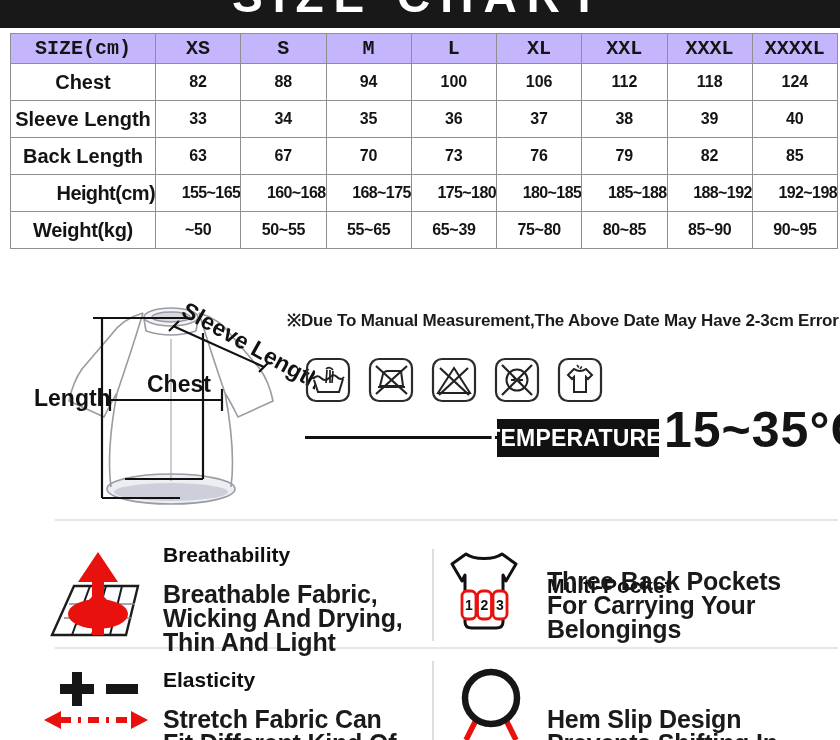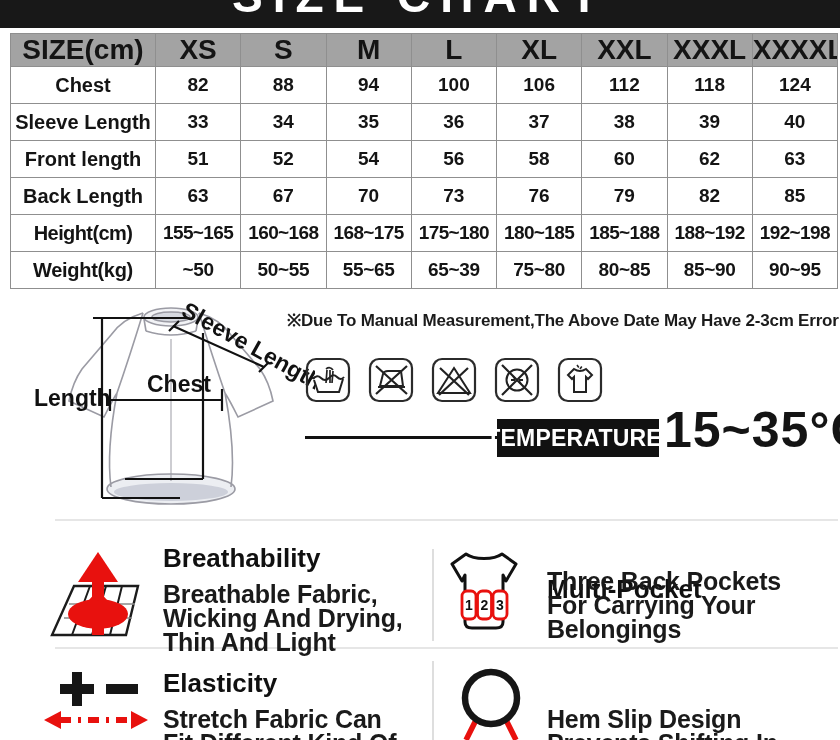--- a/index.html
+++ b/index.html
@@ -10,24 +10,24 @@
   .banner{position:absolute;left:0;top:0;width:840px;height:28px;background:#181818;overflow:hidden;}
   .banner span{position:absolute;top:-29px;left:0;width:100%;text-align:center;
     font-size:46px;font-weight:700;color:#fff;letter-spacing:10px;line-height:1.1;}
 
   
   table.size{position:absolute;left:10px;top:33px;width:828px;border-collapse:collapse;
     table-layout:fixed;}
   table.size col.c0{width:145px;}
   table.size th,table.size td{border:1px solid #8f8f8f;text-align:center;vertical-align:middle;
     font-weight:700;color:#141414;padding:0;overflow:hidden;white-space:nowrap;}
-  table.size thead th{height:29px;background:#a3a3a3;font-size:28px;}
-  table.size tbody td{height:36px;background:#fff;font-size:19px;}
+  table.size thead th{height:29px;background:#c4b5fd;font-size:20px;font-family:Liberation Mono, monospace;}
+  table.size tbody td{height:36px;background:#fff;font-size:16px;}
   table.size td.lbl{font-size:20px;}
-  tr.tight td{font-size:17px;letter-spacing:-0.6px;}
+  tr.tight td{font-size:17px;letter-spacing:-0.6px;text-align:right;}
   tr.semi td{font-size:19px;letter-spacing:-0.3px;}
 
   
   .jersey{position:absolute;left:30px;top:293px;}
   .jersey text{font-family:"Liberation Sans",sans-serif;font-weight:700;fill:#111;}
 
   
   .note{position:absolute;left:287px;top:308px;width:551px;font-size:17px;font-weight:700;
     letter-spacing:-0.2px;white-space:nowrap;color:#1b1b1b;}
 
@@ -39,21 +39,21 @@
   .temp-line{position:absolute;left:305px;top:436px;width:194px;height:3px;background:#111;}
   .temp-box{position:absolute;left:497px;top:419px;width:162px;height:38px;background:#111;
     color:#fff;font-size:23px;font-weight:700;display:flex;align-items:center;justify-content:center;
     letter-spacing:0.2px;}
   .temp-val{position:absolute;left:664px;top:401px;font-size:50px;font-weight:600;
     letter-spacing:1px;color:#141414;white-space:nowrap;}
 
   
   .hdiv{position:absolute;left:55px;width:783px;height:2px;background:#e6e6e6;}
   .vdiv{position:absolute;left:432px;width:2px;background:#dedede;}
-  .feat-title{position:absolute;font-size:26px;font-weight:700;color:#101010;white-space:nowrap;}
+  .feat-title{position:absolute;font-size:21px;font-weight:700;color:#101010;white-space:nowrap;}
   .feat-desc{position:absolute;font-size:25px;font-weight:700;color:#1a1a1a;line-height:24px;
     letter-spacing:-0.2px;}
   .ficon{position:absolute;}
 </style>
 </head>
 <body>
 
 <div id="screen">
 
   <div class="banner">
@@ -100,31 +100,20 @@
       <tr>
         <td class="lbl">Sleeve Length</td>
         <td>33</td>
         <td>34</td>
         <td>35</td>
         <td>36</td>
         <td>37</td>
         <td>38</td>
         <td>39</td>
         <td>40</td>
-      </tr>
-      <tr>
-        <td class="lbl">Front length</td>
-        <td>51</td>
-        <td>52</td>
-        <td>54</td>
-        <td>56</td>
-        <td>58</td>
-        <td>60</td>
-        <td>62</td>
-        <td>63</td>
       </tr>
       <tr>
         <td class="lbl">Back Length</td>
         <td>63</td>
         <td>67</td>
         <td>70</td>
         <td>73</td>
         <td>76</td>
         <td>79</td>
         <td>82</td>

